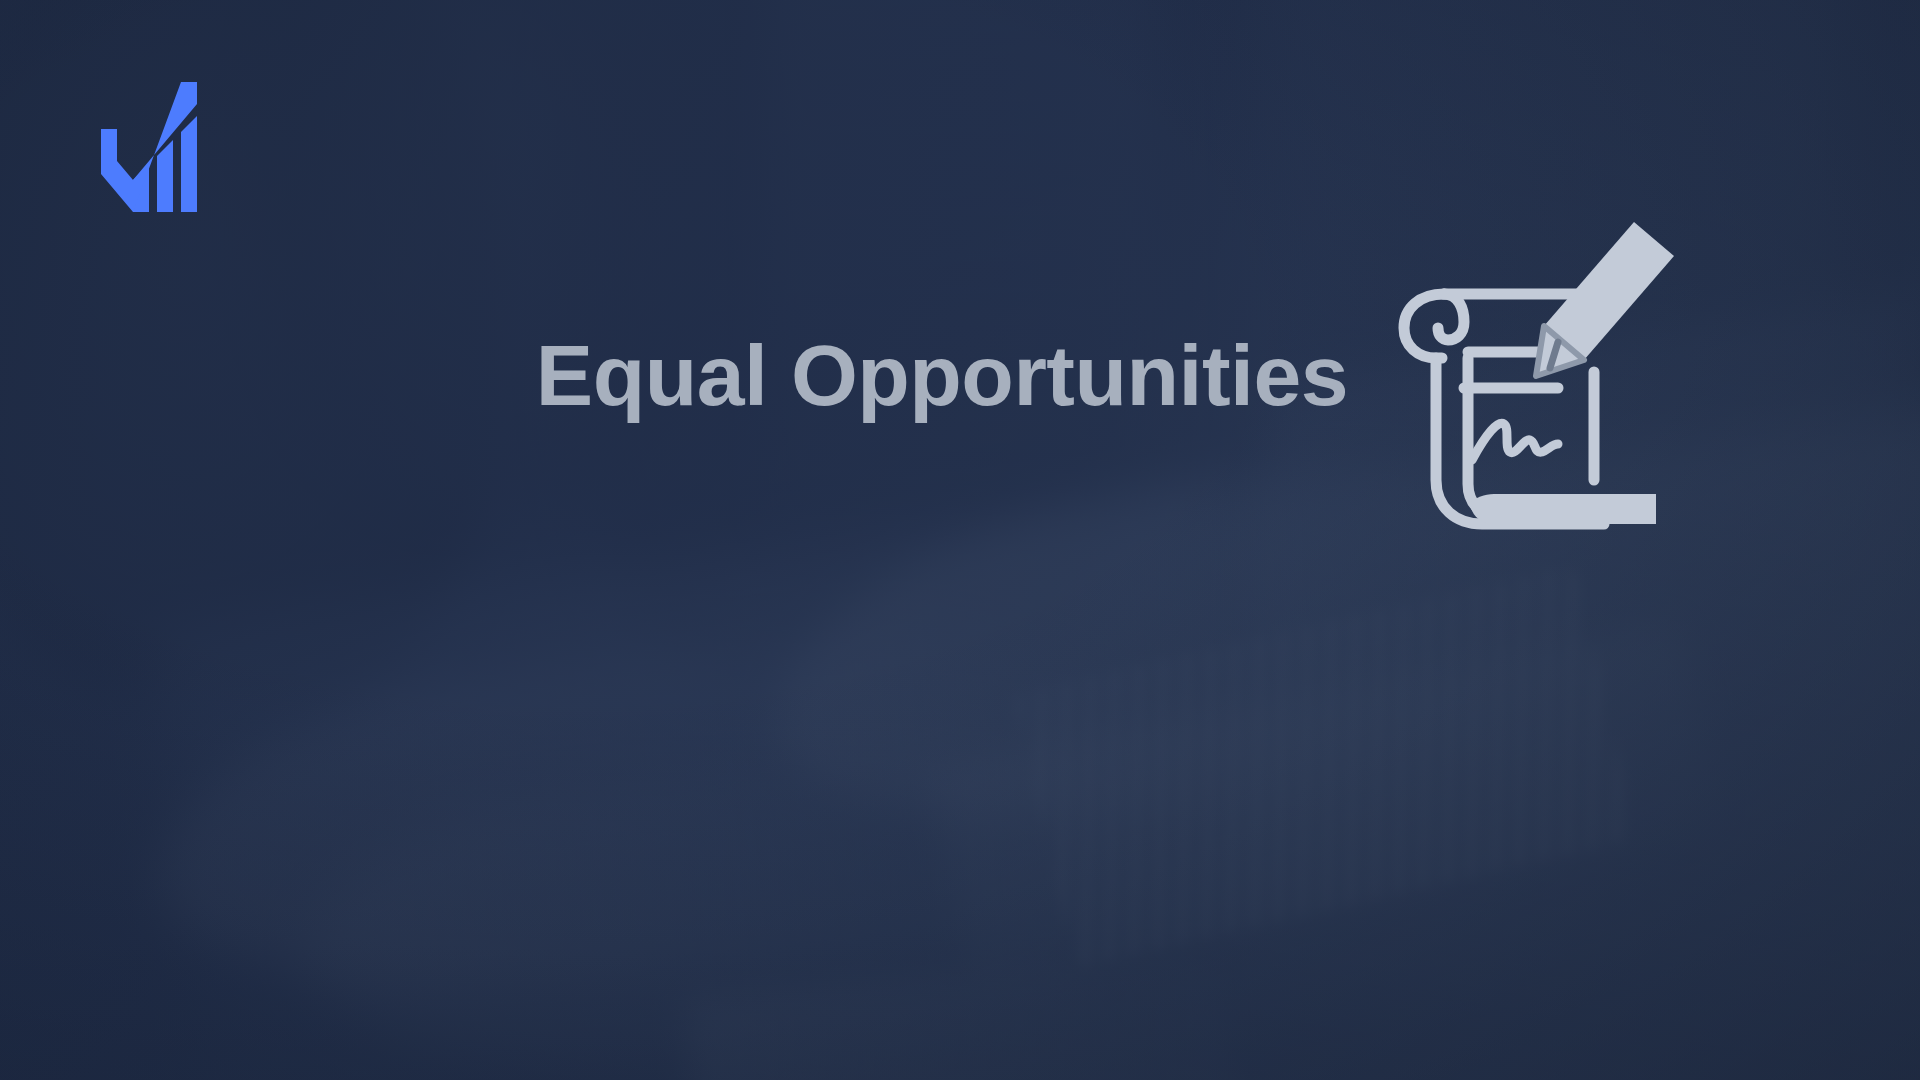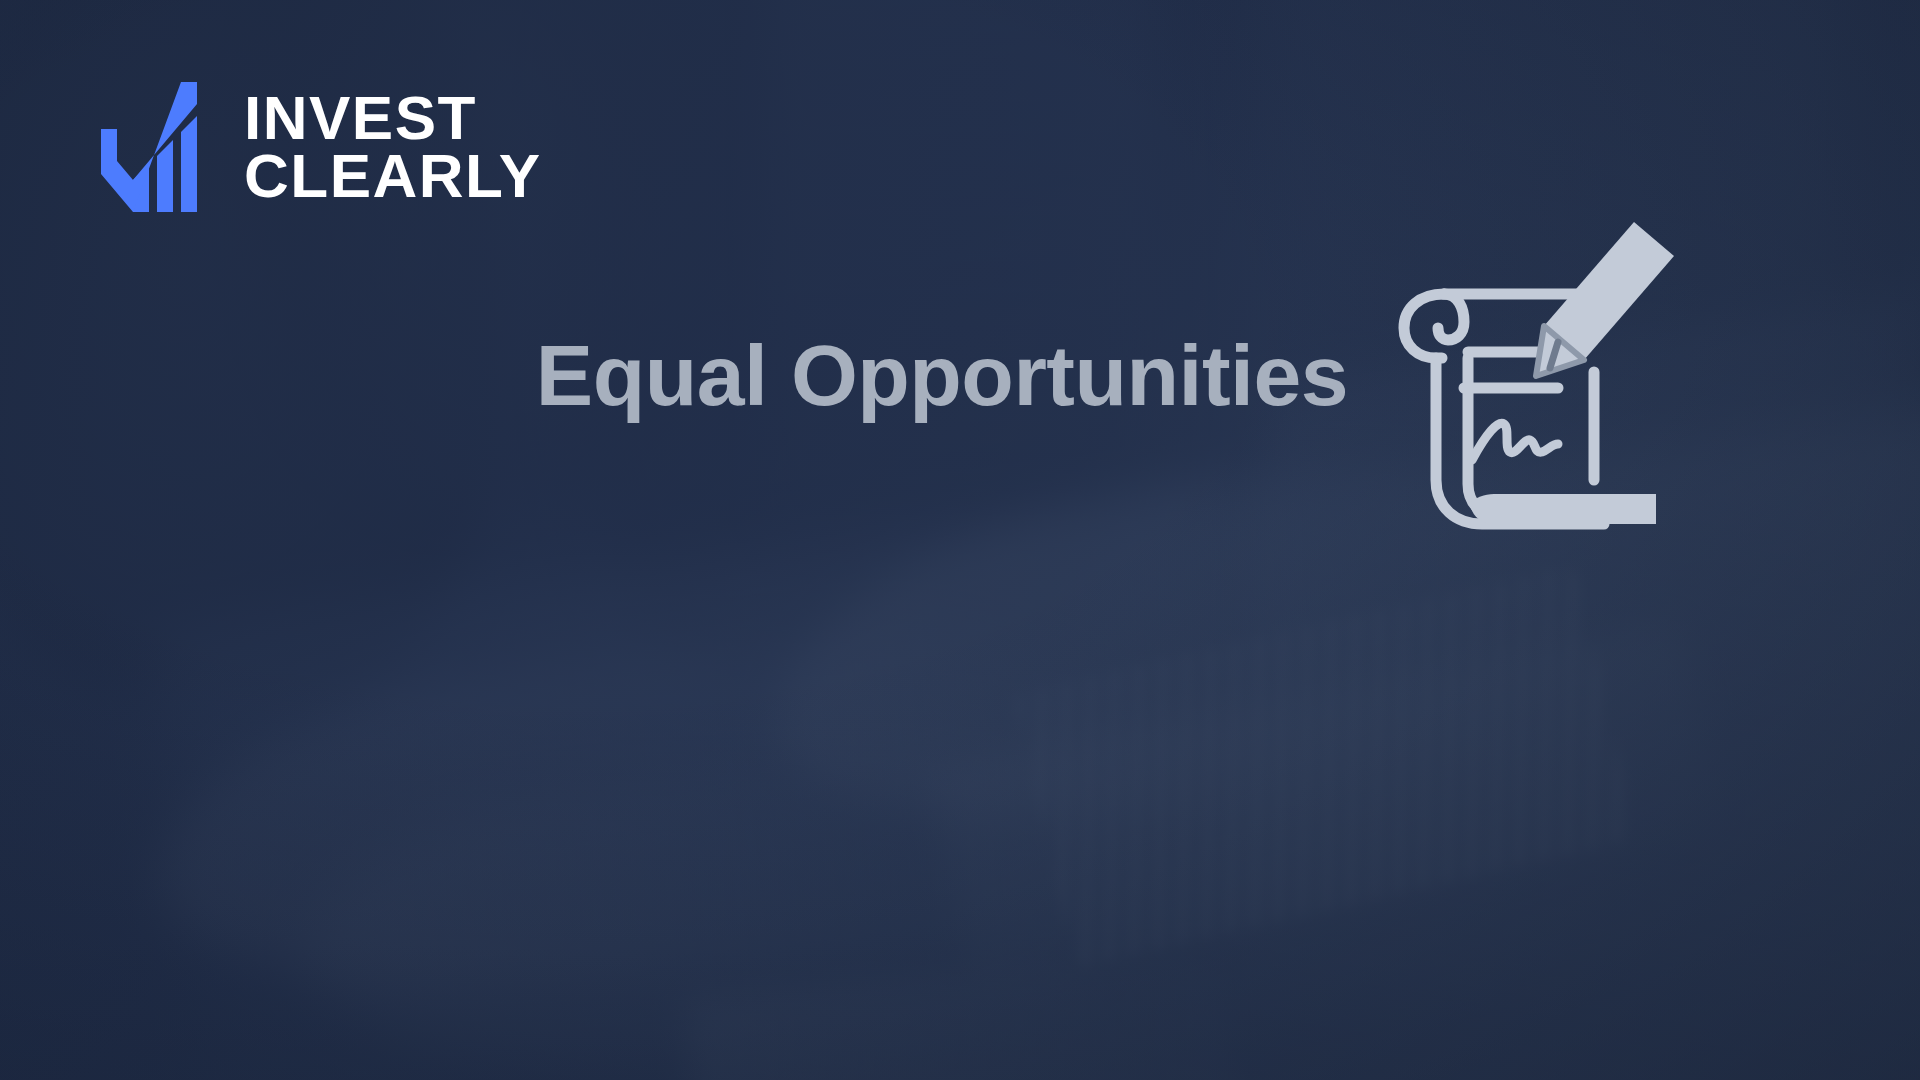--- a/index.html
+++ b/index.html
@@ -253,24 +253,20 @@
   <div class="logo-lockup">
     <svg class="logo-mark" viewBox="0 0 126 130" aria-hidden="true">
 
       <path d="M47 98 L47 130 L63 130 L63 82 Z" fill="#4d7cfe"></path>
       <path d="M71 74 L71 130 L87 130 L87 58 Z" fill="#4d7cfe"></path>
       <path d="M95 50 L95 130 L111 130 L111 34 Z" fill="#4d7cfe"></path>
 
       <path d="M15 47 L15 92 L47 130 L47 98 L31 79 L31 47 Z" fill="#4d7cfe"></path>
       <path d="M47 130 L47 98 L111 22 L111 0 L95 0 Z" fill="#4d7cfe"></path>
     </svg>
-    <div class="logo-words">
-      <span>INVEST</span>
-      <span>CLEARLY</span>
-    </div>
   </div>
 
   <div class="headline">
     <span class="line">Equal Opportunities</span>
   </div>
 
   <div class="scroll-illustration">
     <svg viewBox="0 0 300 318" aria-hidden="true">
       <g fill="none" stroke="#c3cbd8" stroke-width="11" stroke-linecap="round" stroke-linejoin="round">
 

